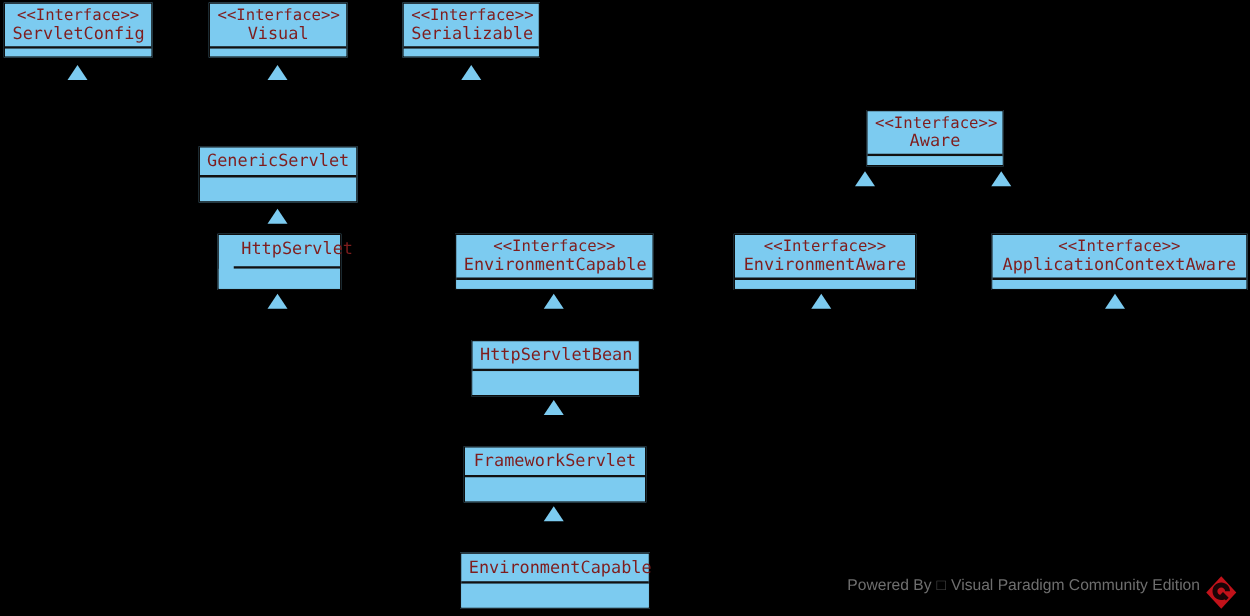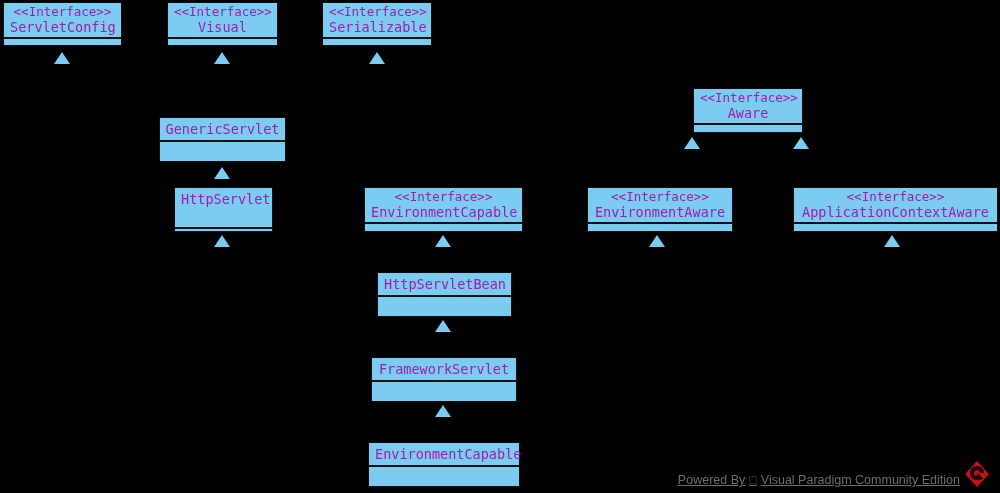--- a/index.html
+++ b/index.html
@@ -26,21 +26,21 @@
     background: #7CCBF0;
     border: 1px solid #0d0d0d;
     display: flex;
     flex-direction: column;
   }
   .uml-header {
     box-sizing: border-box;
     padding: 1px 6px 2px 6px;
     border-bottom: 2px solid #111111;
     text-align: center;
-    color: #a21caf;
+    color: #7f1d1d;
     font-family: "DejaVu Sans Mono", "Liberation Mono", monospace;
     font-size: 13px;
     line-height: 15px;
     letter-spacing: 0px;
     white-space: nowrap;
   }
   .stereotype {
     display: block;
     font-size: 12.5px;
     line-height: 15px;
@@ -65,28 +65,27 @@
     border-right: 8px solid transparent;
     border-bottom: 12px solid #7CCBF0;
   }
 
   
   #watermark {
     position: absolute;
     right: 10px;
     bottom: 5px;
     display: flex;
-    align-items: flex-end;
+    align-items: flex-start;
     gap: 4px;
     color: #6e6e6e;
     font-family: "Liberation Sans", sans-serif;
     font-size: 12.5px;
     line-height: 16px;
     white-space: nowrap;
-    text-decoration: underline;
   }
   #watermark .wm-sep {
     color: #4a4a4a;
   }
   .vp-logo {
     width: 26px;
     height: 28px;
     display: block;
   }
 </style>
@@ -128,21 +127,21 @@
   </div>
 
   <div class="uml-box" style="left:159px; top:117px; width:127px; height:45px;align-items:center;">
     <div class="uml-header" style="padding-top:3px; padding-bottom:3px;">
       <span class="classname">GenericServlet</span>
     </div>
     <div class="uml-attrs"></div>
   </div>
 
   <div class="uml-box" style="left:174px; top:187px; width:99px; height:45px;">
-    <div class="uml-header" style="padding-top:3px; padding-bottom:20px;">
+    <div class="uml-header" style="padding-top:3px; padding-bottom:6px;margin-left:12px;">
       <span class="classname">HttpServlet</span>
     </div>
     <div class="uml-attrs"></div>
   </div>
 
   <div class="uml-box" style="left:364px; top:187px; width:159px; height:45px;">
     <div class="uml-header">
       <span class="stereotype">&lt;&lt;Interface&gt;&gt;</span>
       <span class="classname">EnvironmentCapable</span>
     </div>

